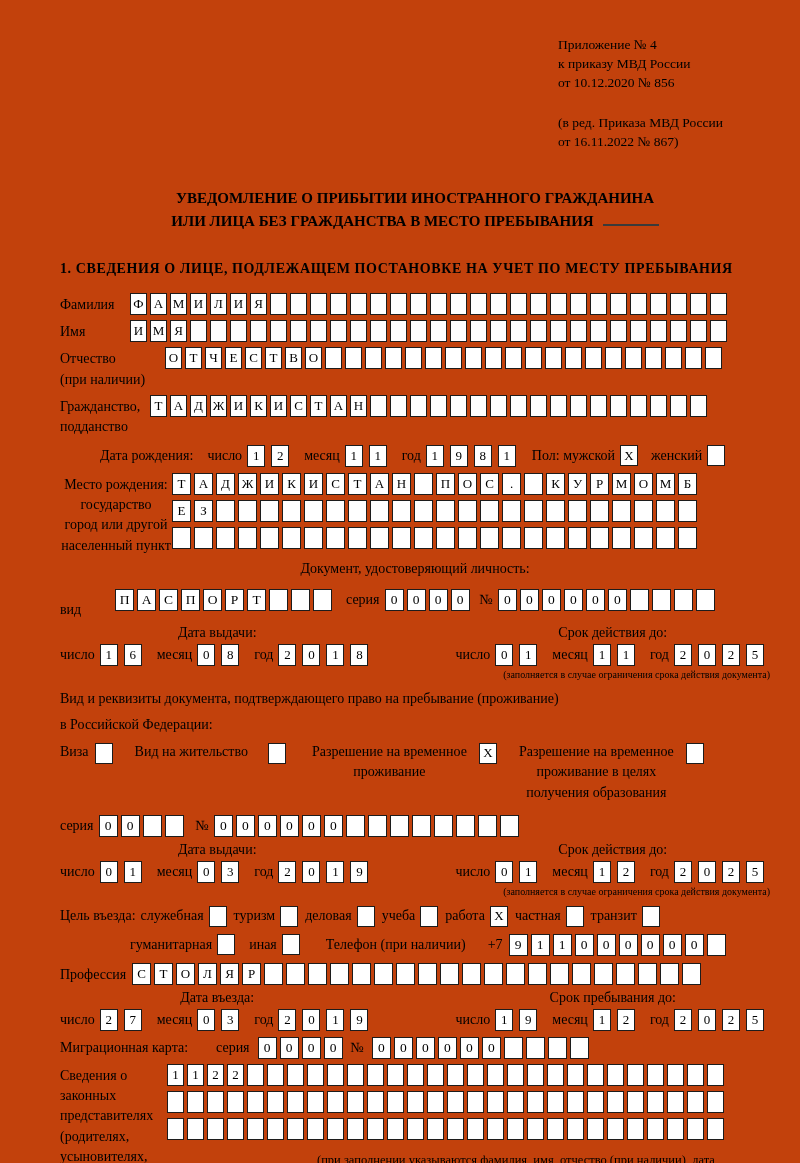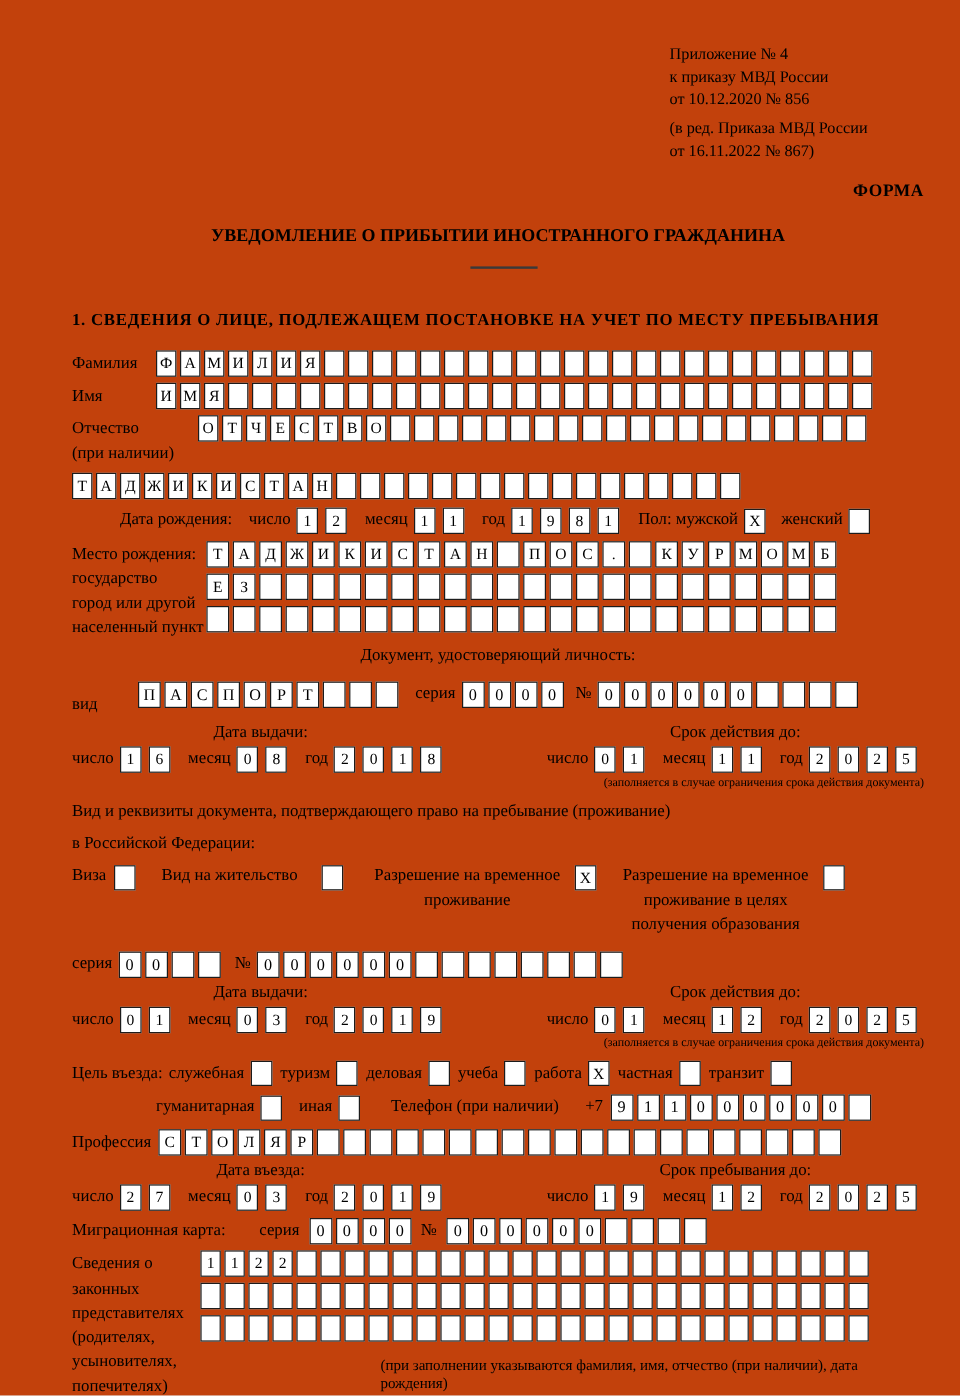--- a/index.html
+++ b/index.html
@@ -3,24 +3,24 @@
 <meta charset="utf-8">
 <style>
   html,body { margin:0; padding:0; background:#e9e9e9; }
   .page {
     width:800px; height:1163px; margin:0 auto; background:#c2410c; color:#000;
     font-family:"Liberation Serif", serif; font-size:14px;
     box-sizing:border-box; padding:36px 30px 10px 60px; overflow:hidden; position:relative;
   }
   
   .ref { width:212px; margin-left:auto; line-height:1.4; font-size:13.5px; }
-  .ref .amend { margin-top:5px; }
+  .ref .amend { margin-top:21px; }
   .forma { text-align:right; font-weight:bold; margin-top:16px; font-size:14.5px; letter-spacing:0.5px; }
   
-  .title { text-align:center; font-weight:bold; font-size:15px; line-height:1.5; margin-top:18px; }
+  .title { text-align:center; font-weight:bold; font-size:15px; line-height:1.5; margin-top:36px; }
   .tline { display:inline-block; width:56px; border-bottom:2.2px solid #3a3a3a; margin-left:9px; height:13px; }
   .section { font-weight:bold; font-size:14px; margin-top:29px; letter-spacing:0.6px; white-space:nowrap; }
   
   .body-rows { margin-top:16px; }
   .frow { display:flex; align-items:flex-start; margin-bottom:5px; }
   .lbl { flex:0 0 auto; padding-top:3px; line-height:1.35; }
   .lbl-block { flex:0 0 auto; line-height:1.45; padding-top:2px; }
   .lw1 { width:70px; } .lw2 { width:105px; } .lw3 { width:90px; }
   .lw4 { width:112px; } .lw5 { width:107px; } .lw6 { width:55px;margin-top:20px; }
   .cells { display:inline-flex; flex:0 0 auto; }
@@ -68,25 +68,24 @@
 
 <div class="page">
 
   <div class="ref">
     <div>Приложение № 4</div>
     <div>к приказу МВД России</div>
     <div>от 10.12.2020 № 856</div>
     <div class="amend">(в ред. Приказа МВД России</div>
     <div>от 16.11.2022 № 867)</div>
   </div>
-  <div class="forma">ФОРМА</div>
 
   <div class="title">
     <div>УВЕДОМЛЕНИЕ О ПРИБЫТИИ ИНОСТРАННОГО ГРАЖДАНИНА</div>
-    <div><span class="tline"></span></div>
+    <div><span>ИЛИ ЛИЦА БЕЗ ГРАЖДАНСТВА В МЕСТО ПРЕБЫВАНИЯ</span><span class="tline"></span></div>
   </div>
   <div class="section">1. СВЕДЕНИЯ О ЛИЦЕ, ПОДЛЕЖАЩЕМ ПОСТАНОВКЕ НА УЧЕТ ПО МЕСТУ ПРЕБЫВАНИЯ</div>
 
   <div class="body-rows">
 
     <div class="frow">
       <div class="lbl lw1">Фамилия</div>
       <div class="cells">
           <span class="cell">Ф</span>
           <span class="cell">А</span>
@@ -188,20 +187,24 @@
           <span class="cell"></span>
           <span class="cell"></span>
           <span class="cell"></span>
           <span class="cell"></span>
           <span class="cell"></span>
           <span class="cell"></span>
         </div>
     </div>
 
     <div class="frow">
+      <div class="lbl-block lw3">
+        <div>Гражданство,</div>
+        <div>подданство</div>
+      </div>
       <div class="cells">
           <span class="cell">Т</span>
           <span class="cell">А</span>
           <span class="cell">Д</span>
           <span class="cell">Ж</span>
           <span class="cell">И</span>
           <span class="cell">К</span>
           <span class="cell">И</span>
           <span class="cell">С</span>
           <span class="cell">Т</span>
@@ -249,21 +252,21 @@
       <span class="dglbl" style="margin-left:10px;">Пол: мужской</span>
       <span class="cells cells-cb">
           <span class="cell">X</span>
         </span>
       <span class="dglbl" style="margin-left:13px;">женский</span>
       <span class="cells cells-cb">
           <span class="cell"></span>
         </span>
     </div>
 
-    <div class="frow" style="margin-top:6px;">
+    <div class="frow" style="margin-top:6px;text-align:center;">
       <div class="lbl-block lw4">
         <div>Место рождения:</div>
         <div>государство</div>
         <div>город или другой</div>
         <div>населенный пункт</div>
       </div>
       <div class="cellcol">
         <div class="cells cells-wide">
             <span class="cell">Т</span>
             <span class="cell">А</span>

